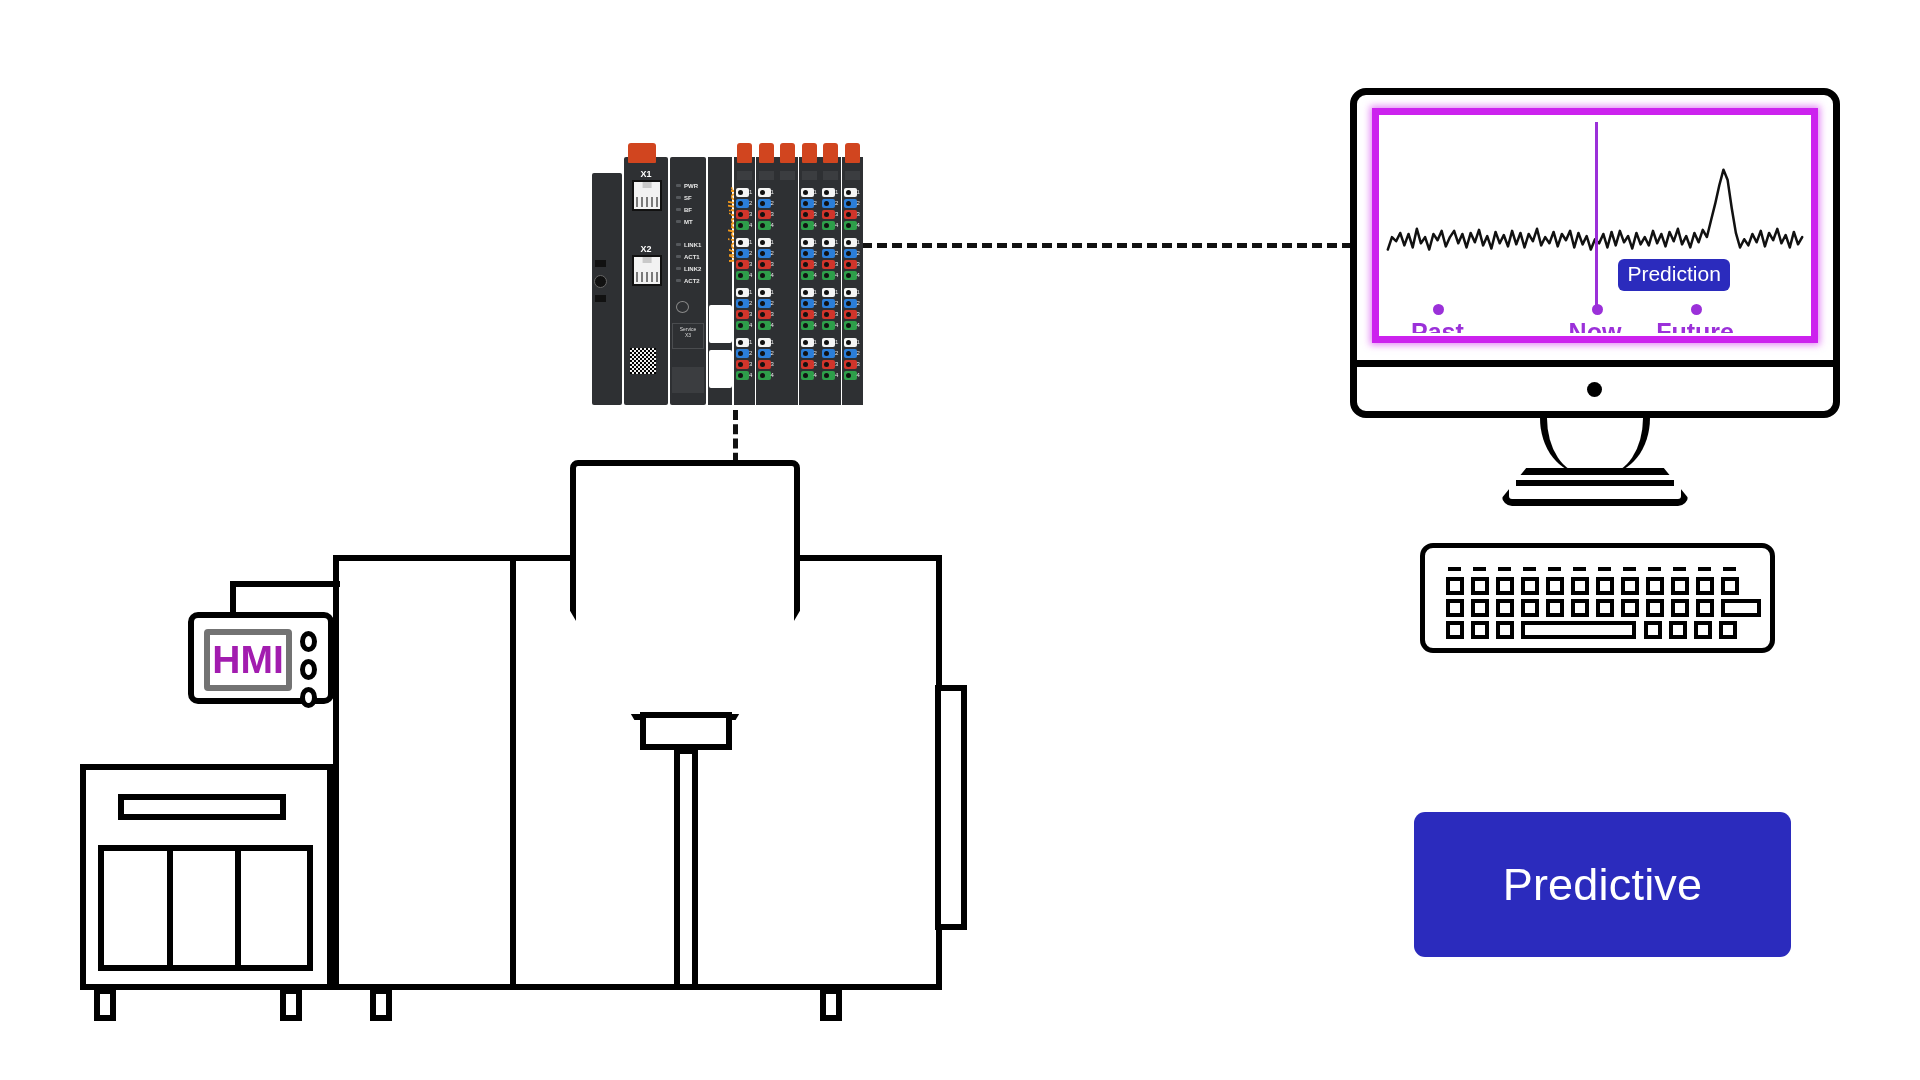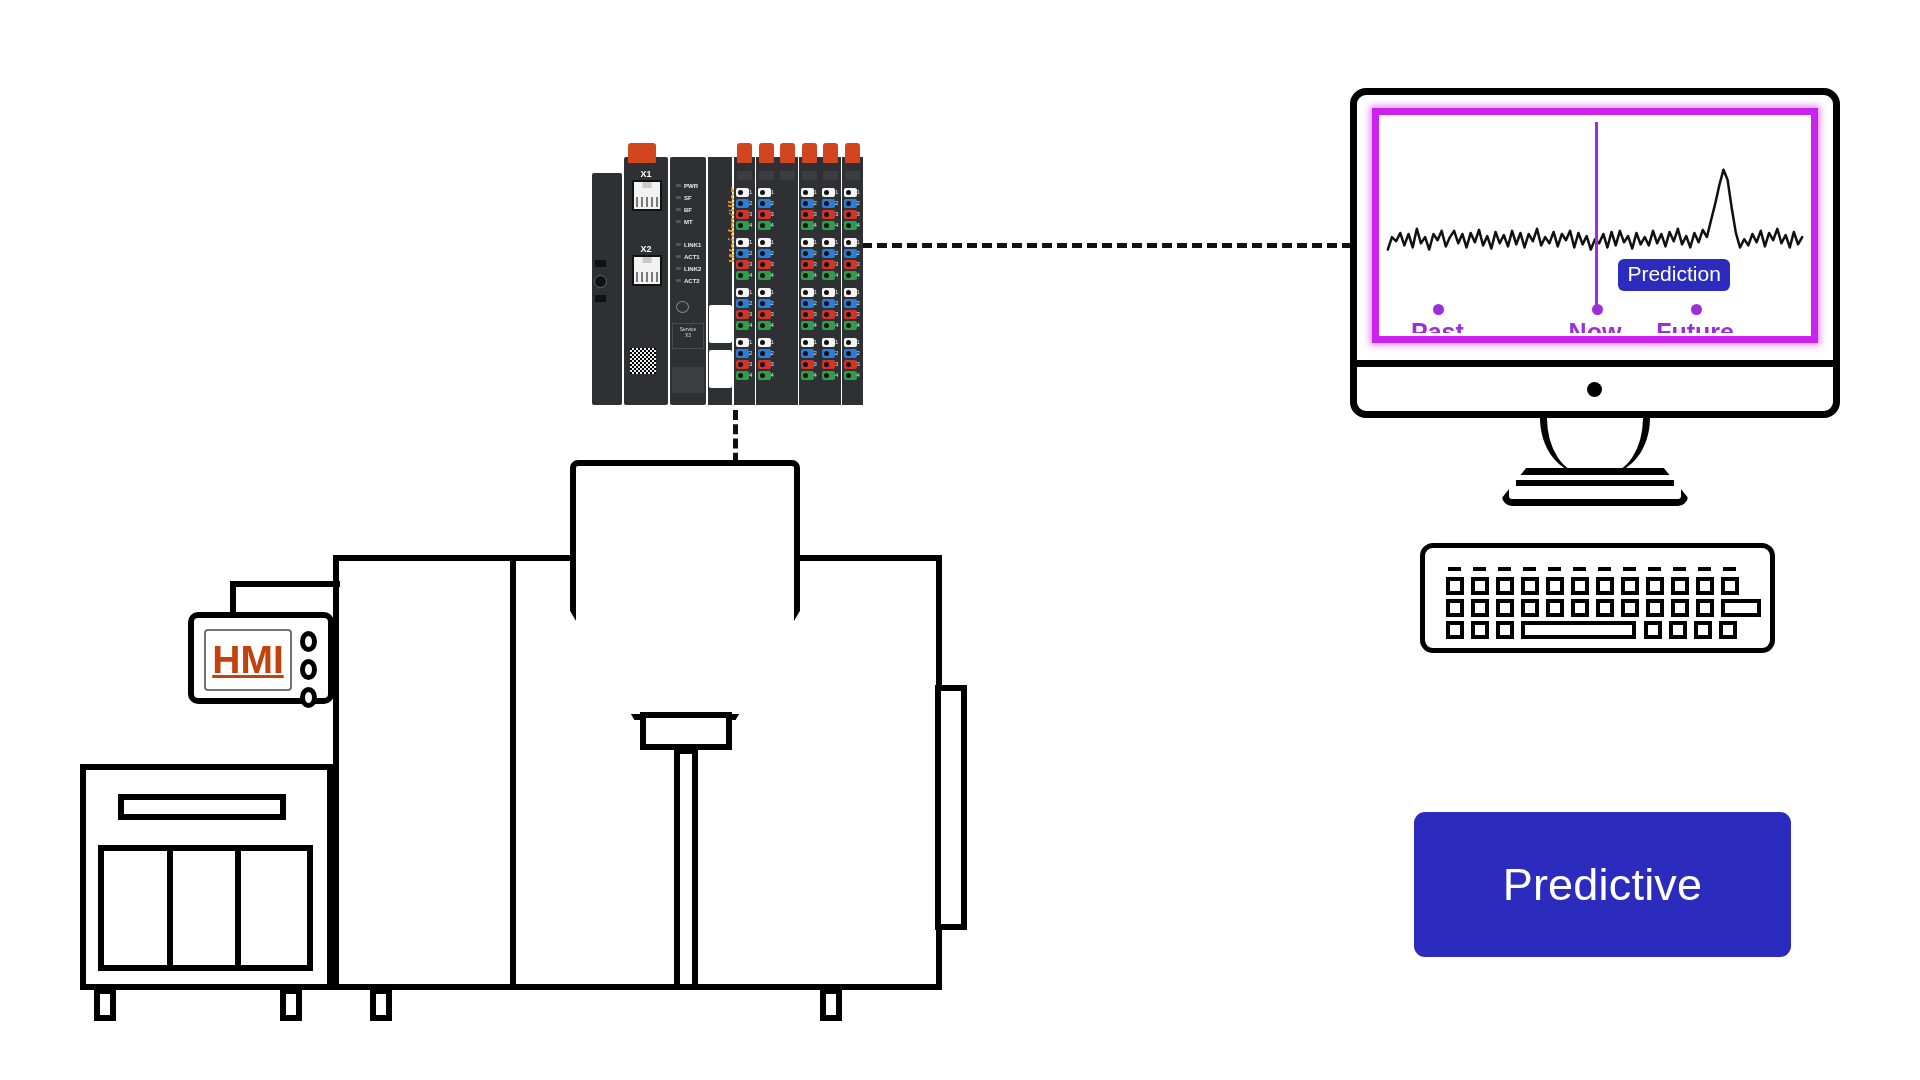--- a/index.html
+++ b/index.html
@@ -95,22 +95,22 @@
       background-blend-mode: difference; }
   .svc { position: absolute; background: #2e3033; border: 1px solid #4a4c4f; color: #ddd;
          font-size: 5px; text-align: center; line-height: 1.2; padding-top: 2px; }
   .push-term { position: absolute; background: #fff; border-radius: 2px; }
 
   
   #machine { position: absolute; left: 80px; top: 500px; width: 900px; height: 540px; }
   .mline { position: absolute; background: #000; }
   .mbox { position: absolute; border: 6px solid #000; background: #fff; }
   .hmi-shell { position: absolute; border: 6px solid #000; border-radius: 10px; background: #fff; }
-  .hmi-screen { position: absolute; border: 2px solid #737373; border-radius: 4px; background: #fff;
-     display:flex; align-items:center; justify-content:center; font-size: 39px; font-weight: bold; color: #c2410c; text-decoration: underline; }
+  .hmi-screen { position: absolute; border: 6px solid #737373; border-radius: 4px; background: #fff;
+     display:flex; align-items:center; justify-content:center; font-size: 39px; font-weight: bold; color: #a21caf; }
   .hmi-knob { position: absolute; border: 5px solid #000; border-radius: 50%; background: #fff; }
 
   
   .dash-h { position: absolute; height: 0; border-top: 5px dashed #111; }
   .dash-v { position: absolute; width: 0; border-left: 5px dashed #111; }
 </style>
 </head>
 <body>
 
 <div id="stage">

